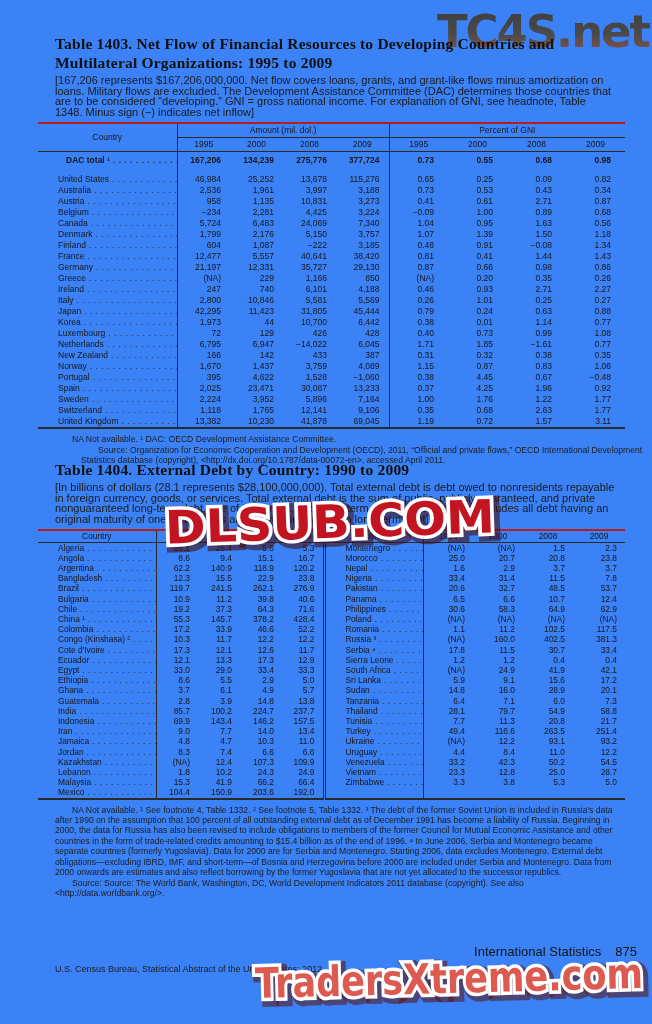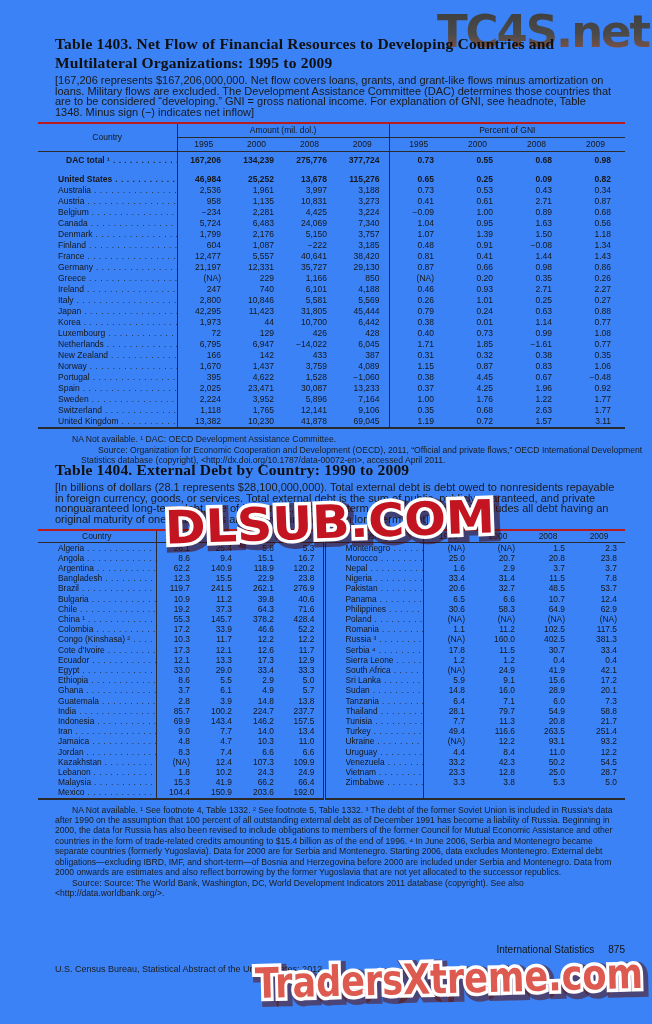--- a/index.html
+++ b/index.html
@@ -25,27 +25,27 @@
   .mid{border-left:3px double #2a2a2a;}
   td.num{text-align:right;padding-right:9px;}
   .t1403 tbody td:nth-child(n+6){padding-right:14px;}
   .t1404 td.num{padding-right:8px;}
   td.cty{padding-left:20px;}
   tr.dac td.cty{padding-left:28px;}
   .cwrap{display:flex;align-items:baseline;overflow:hidden;}
   .ldr{flex:1;overflow:hidden;white-space:nowrap;color:#2a2a2a;}
   .ldr::after{content:". . . . . . . . . . . . . . . . . . . . . . . . . . . . . . . . . . . . . .";
        padding-left:3px;letter-spacing:.5px;}
-  tr.b td{font-weight:bold;}
+  tr.b td{font-weight:normal;}
   tr.dac td{padding-top:3px;padding-bottom:2px;font-weight:bold;}
   tr.sp td{height:6px;}
   .fn{font-size:8.6px;line-height:10.4px;margin:4px 0 0 17px;text-indent:17px;width:562px;color:#1c1c1c;}
   .fn.first{margin-top:5px;}
-  .pf-right{position:absolute;left:38px;top:944px;width:587px;text-align:right;
-       font-size:10px;color:#141414;}
+  .pf-right{position:absolute;left:50px;top:944px;width:587px;text-align:right;
+       font-size:13px;color:#141414;}
   .pf-right .pgnum{margin-left:14px;}
   .pf-left{position:absolute;left:55px;top:964px;font-size:9px;color:#1c1c1c;}
 </style>
 </head>
 <body>
 
 <div class="page">
 
   <svg class="wm" style="top:2px;right:0;" width="218" height="58" viewBox="0 0 218 58">
     <defs>

